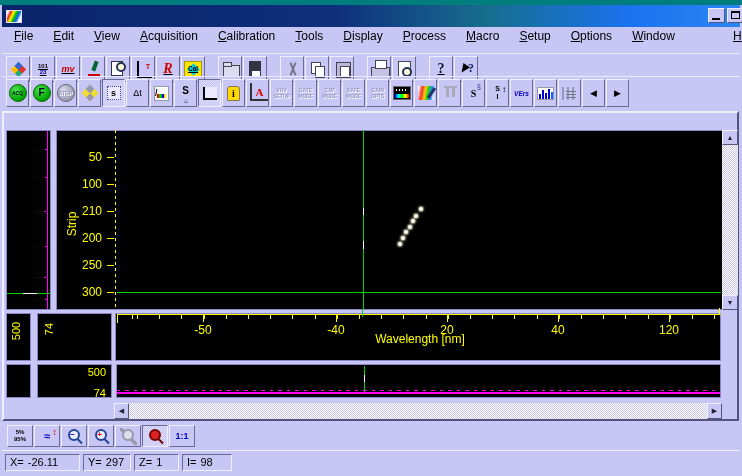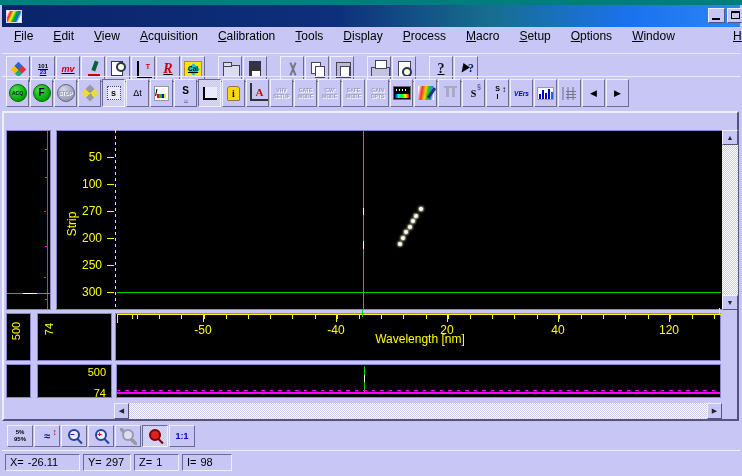--- a/index.html
+++ b/index.html
@@ -621,21 +621,21 @@
             <span class="ylab">50</span>
             <span class="ydash"></span>
           </div>
 
           <div class="ytick" style="top: 55px;">
             <span class="ylab">100</span>
             <span class="ydash"></span>
           </div>
 
           <div class="ytick" style="top: 82px;">
-            <span class="ylab">270</span>
+            <span class="ylab">210</span>
             <span class="ydash"></span>
           </div>
 
           <div class="ytick" style="top: 109px;">
             <span class="ylab">200</span>
             <span class="ydash"></span>
           </div>
 
           <div class="ytick" style="top: 136px;">
             <span class="ylab">250</span>

